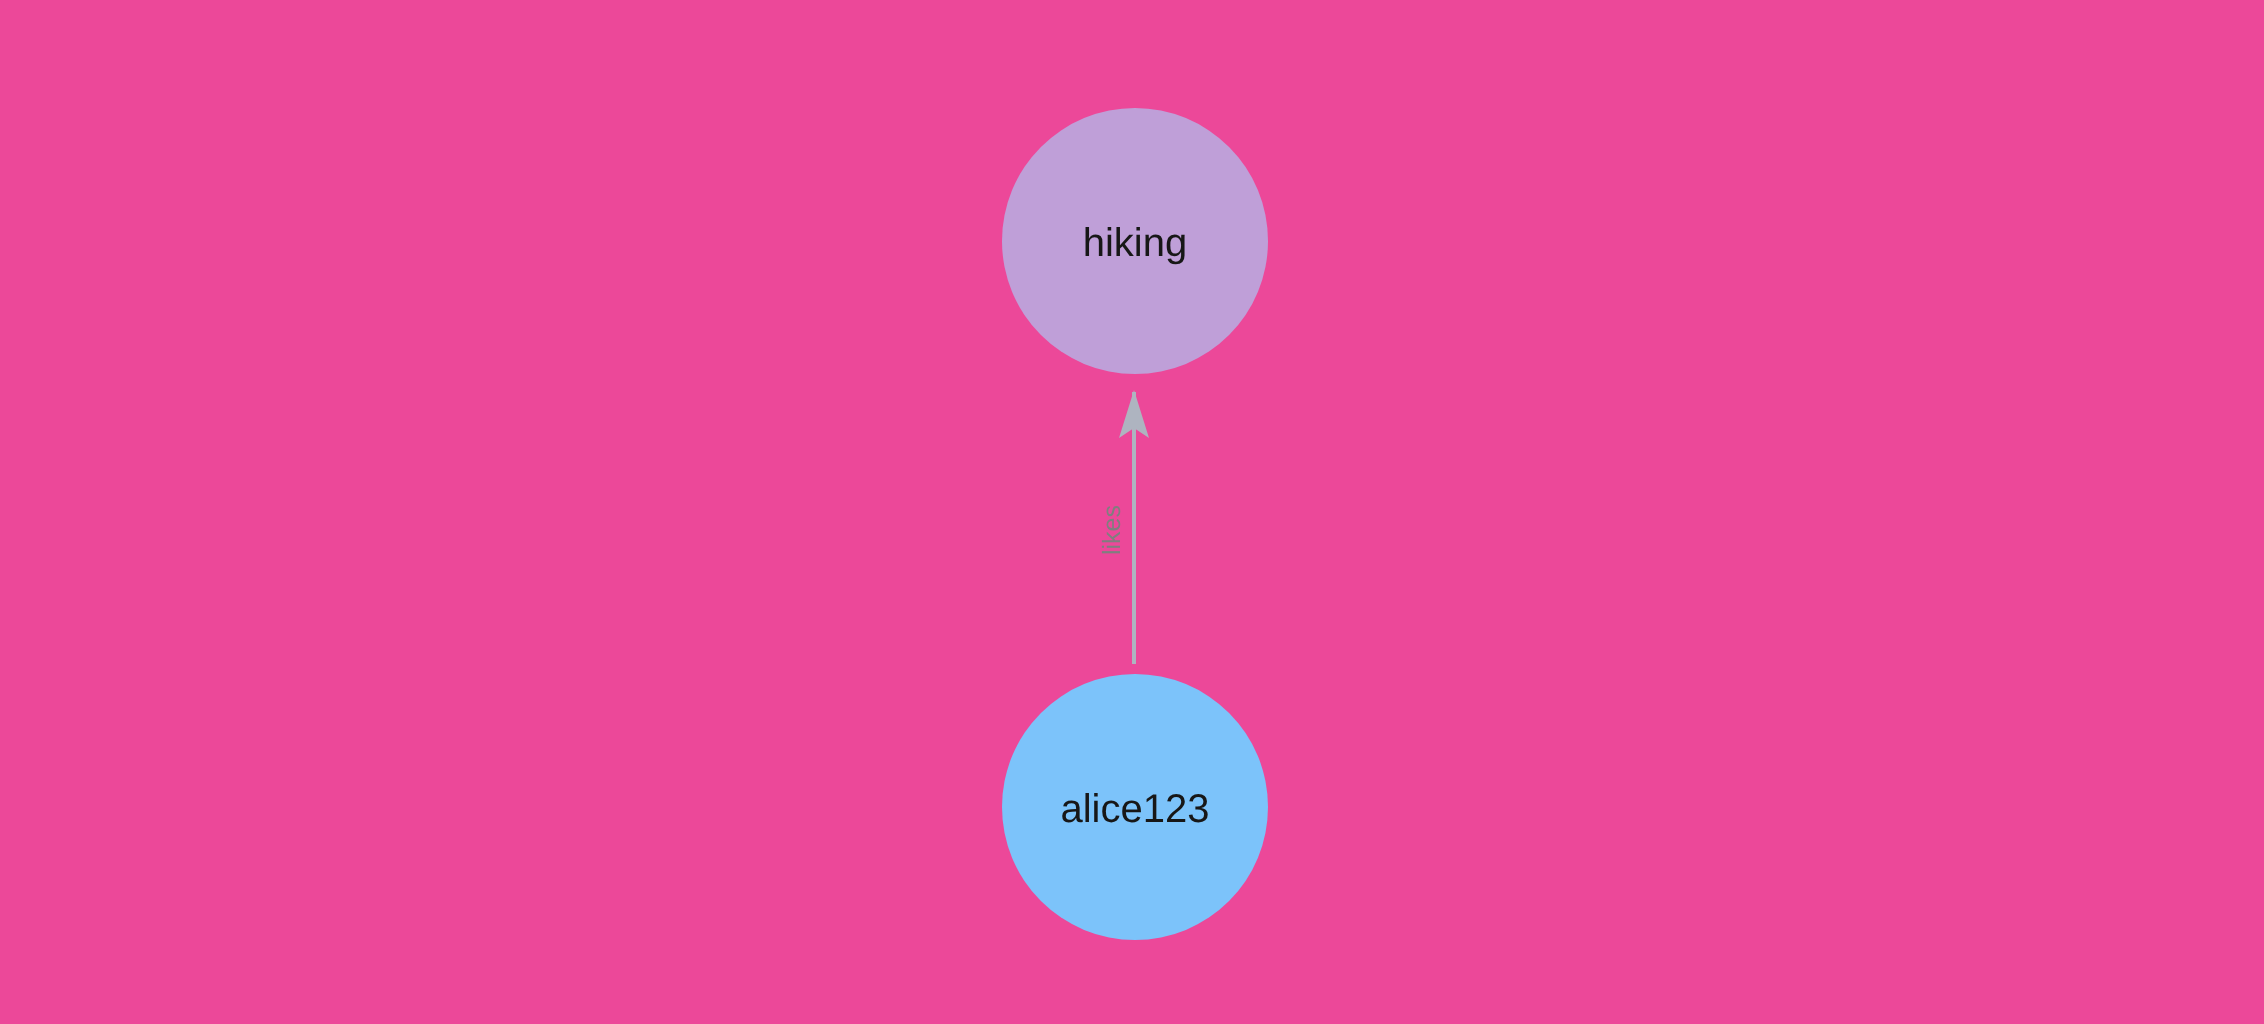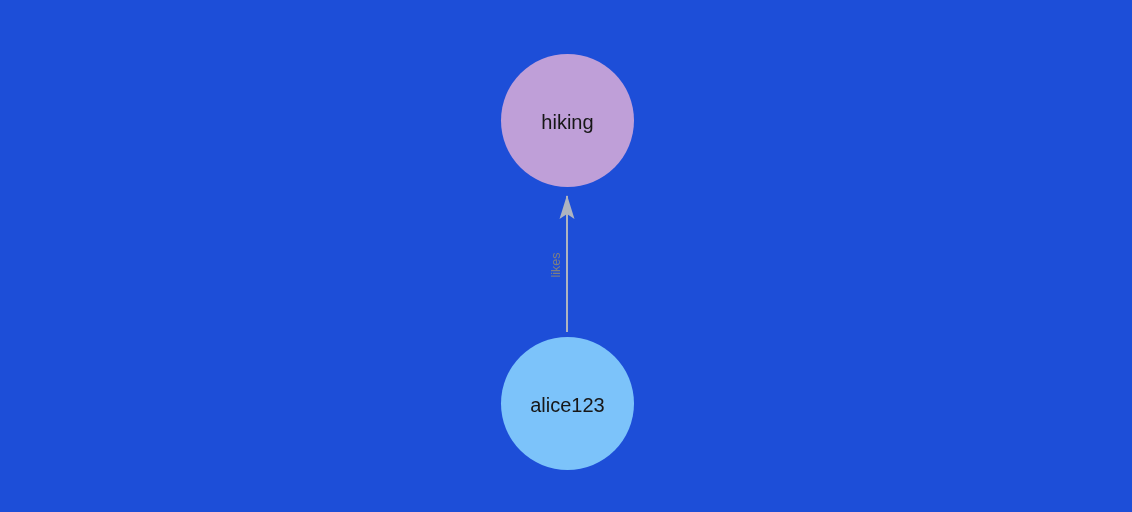--- a/index.html
+++ b/index.html
@@ -43,21 +43,21 @@
     font-family: "Liberation Sans", sans-serif;
     font-size: 12.5px;
     fill: #7f7f7f;
     text-anchor: middle;
     dominant-baseline: central;
   }
 </style>
 </head>
 <body style="width: 1132px; height: 512px;">
 
-<div id="graph-canvas" style="width: 1132px; height: 512px; background: #1d4ed8;">
+<div id="graph-canvas" style="width: 1132px; height: 512px; background: #ec4899;">
   <svg id="graph-svg" viewBox="0 0 1132 512" xmlns="http://www.w3.org/2000/svg" style="width: 1132px; height: 512px;">
 
     <g>
       <line class="edge-line" x1="567" x2="567" y1="332" y2="196" stroke="#aeb4c0" stroke-width="2"></line>
       <polygon points="567,195 559.5,219 567,214 574.5,219" fill="#aeb4c0"></polygon>
       <text class="edge-label" x="556" y="265" transform="rotate(-90 556 265)" fill="#7f7f7f">likes</text>
     </g>
 
     <g>
       <circle class="node-circle" cx="567.5" cy="120.5" r="66.5" fill="#bf9fd8"></circle>

